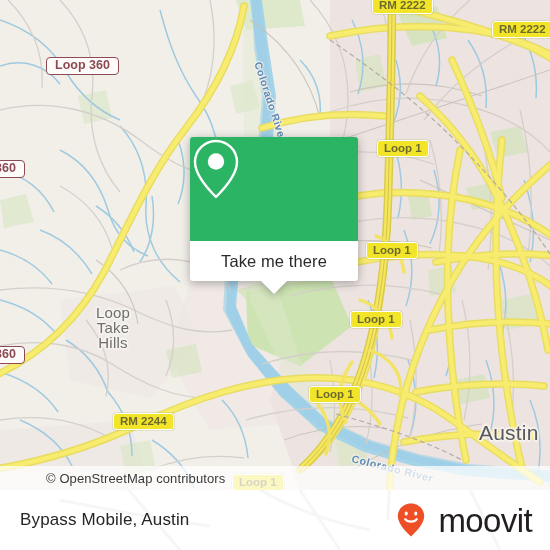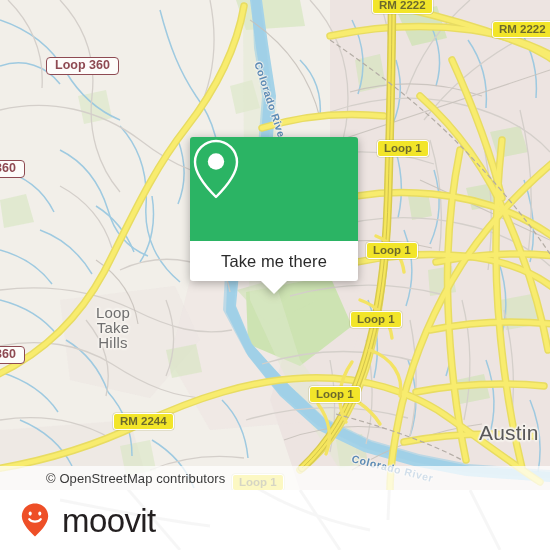--- a/index.html
+++ b/index.html
@@ -366,20 +366,21 @@
         <path d="M392 400 C392 440 390 470 388 520"></path>
         <path d="M404 442 C446 434 490 432 534 436"></path>
         <path d="M230 470 C270 500 320 520 370 530"></path>
         <path d="M60 500 C110 510 160 520 210 526"></path>
         <path d="M120 480 L180 550"></path>
         <path d="M300 490 L340 550"></path>
         <path d="M470 490 L500 550"></path>
       </g>
     </svg>
     <div id="footer-inner">
+      <span id="footer-title">Bypass Mobile, Austin</span>
       <span id="brand">
         <svg width="30" height="36" viewBox="0 0 30 36">
           <path d="M15 1.5 C7.5 1.5 1.8 7.2 1.8 14.3 C1.8 22.4 11.5 31.2 15 34.5 C18.5 31.2 28.2 22.4 28.2 14.3 C28.2 7.2 22.5 1.5 15 1.5 Z" fill="#ee4f27"></path>
           <ellipse cx="10.2" cy="11.6" rx="1.55" ry="2.1" fill="#ffffff"></ellipse>
           <ellipse cx="19.8" cy="11.6" rx="1.55" ry="2.1" fill="#ffffff"></ellipse>
           <path d="M9.2 17.2 C11.4 20.4 18.6 20.4 20.8 17.2" stroke="#ffffff" stroke-width="2.1" fill="none" stroke-linecap="round"></path>
         </svg>
         <span id="brand-word">moovit</span>
       </span>
     </div>

